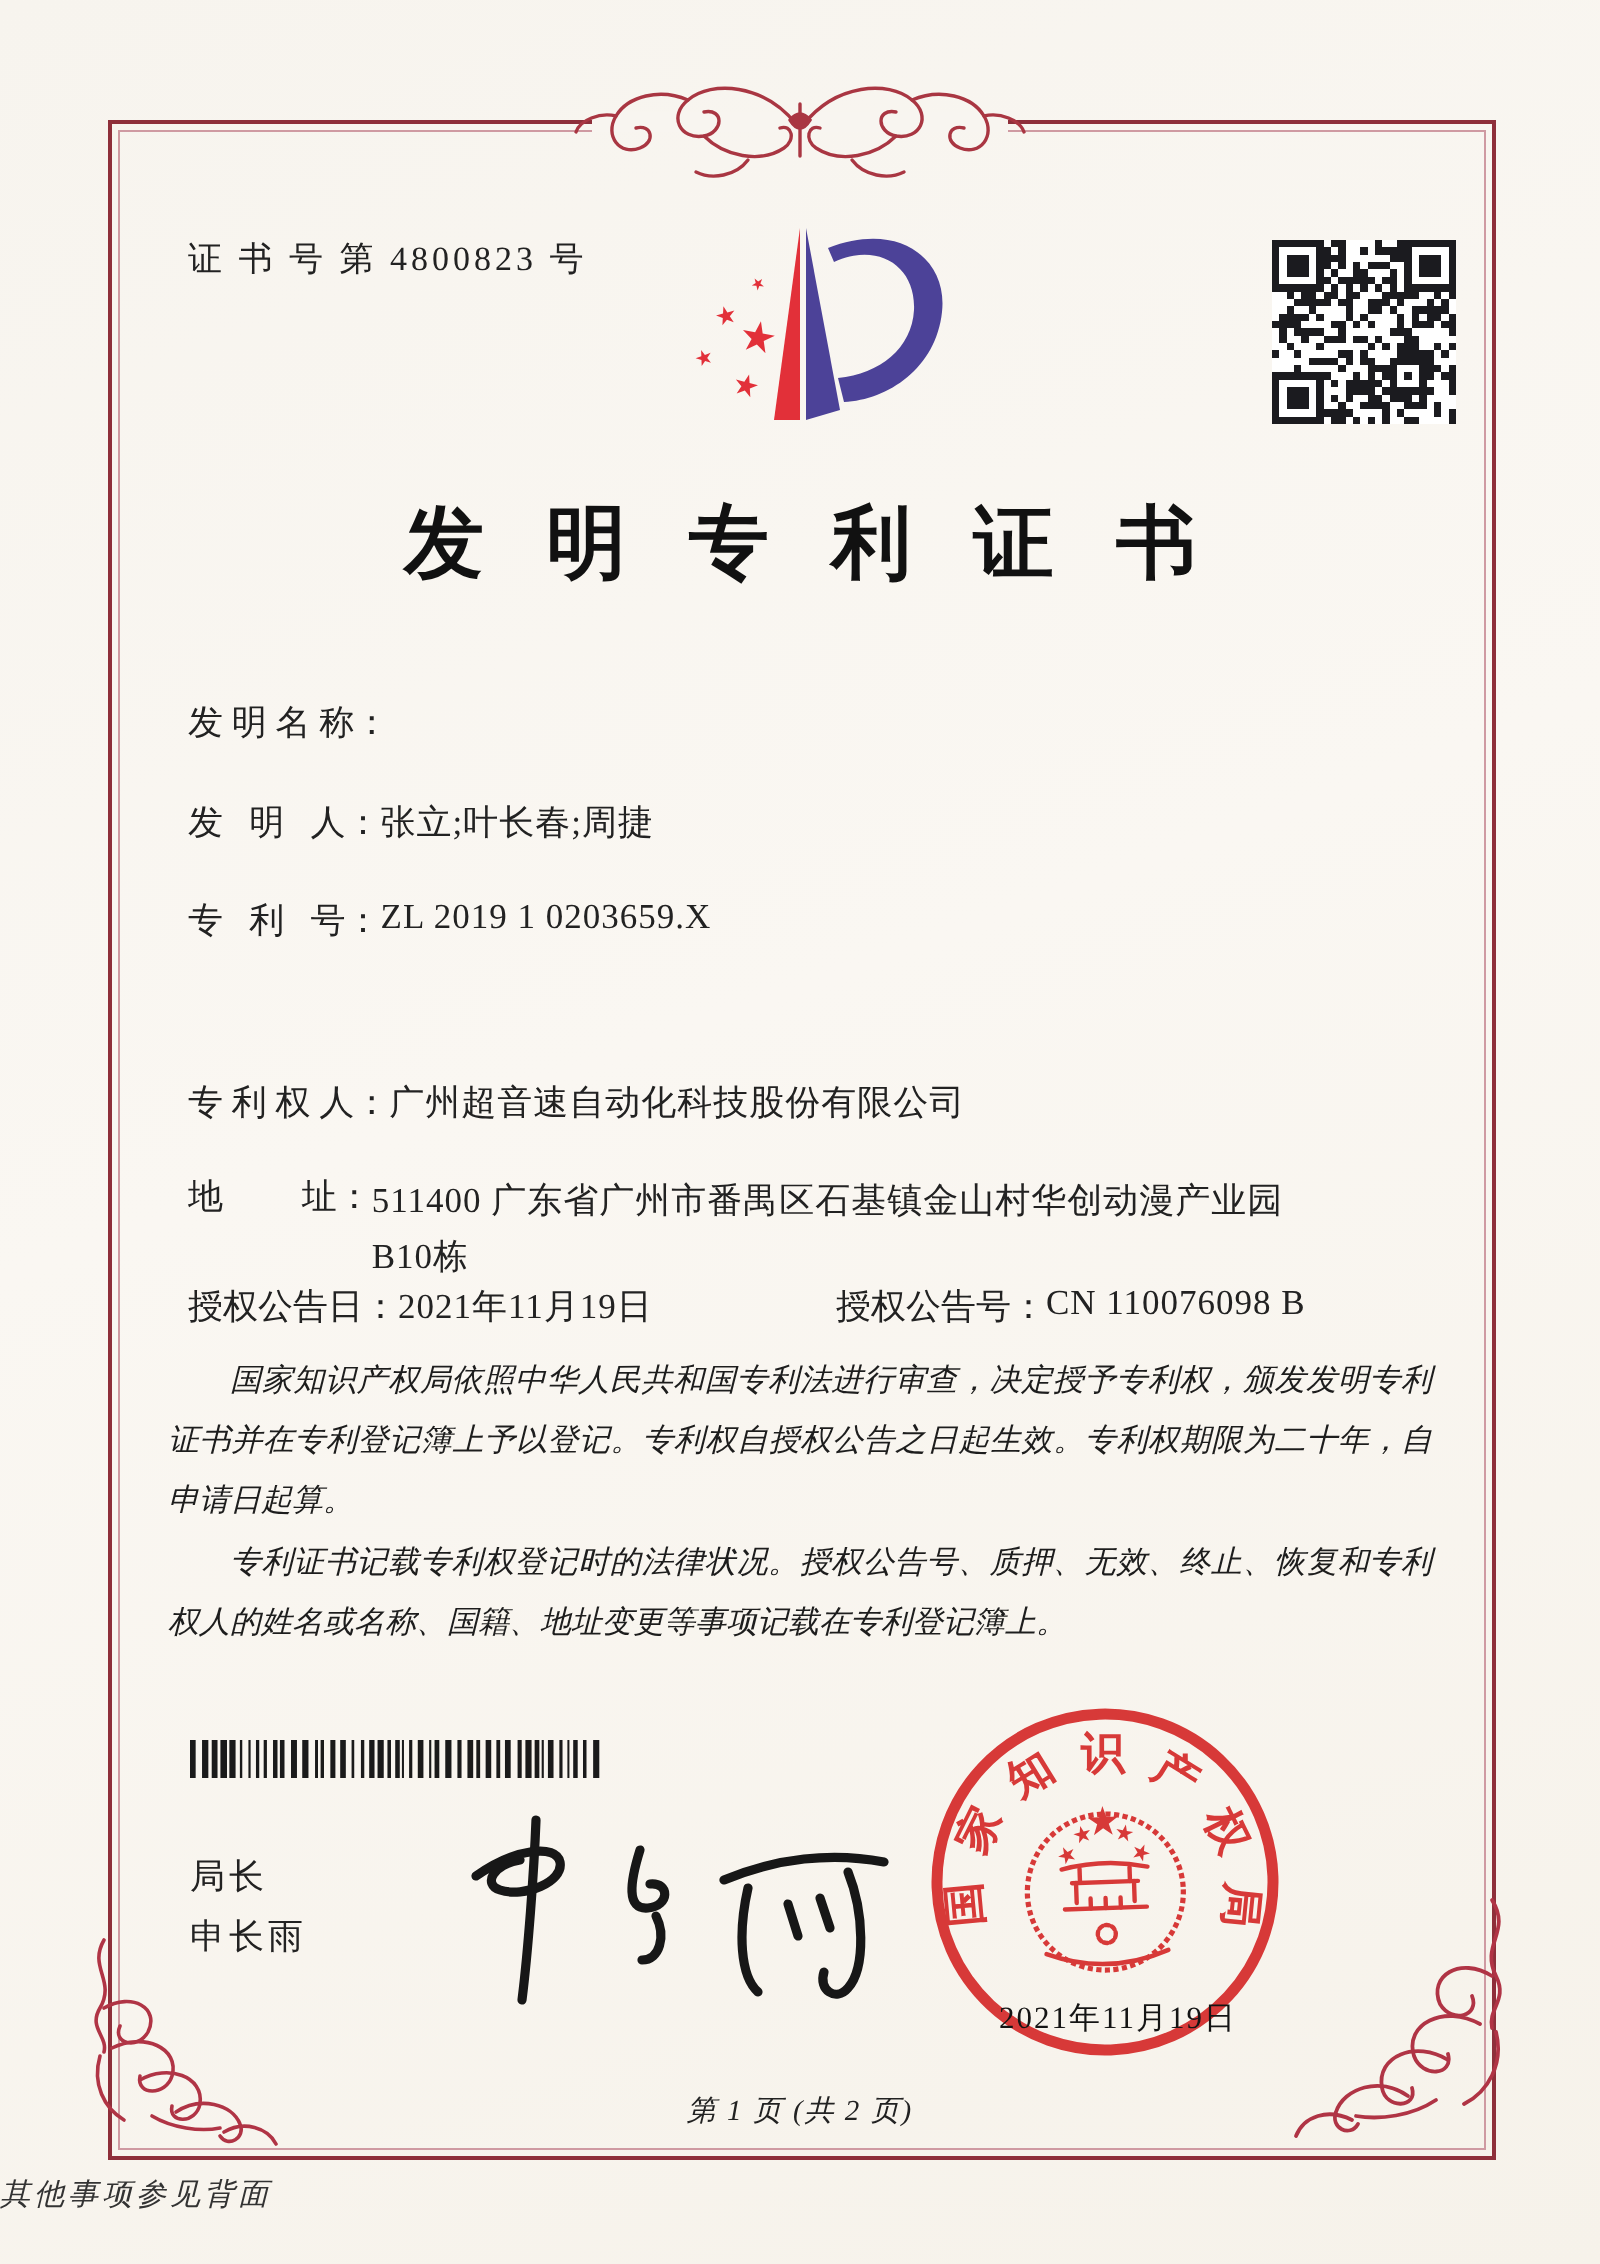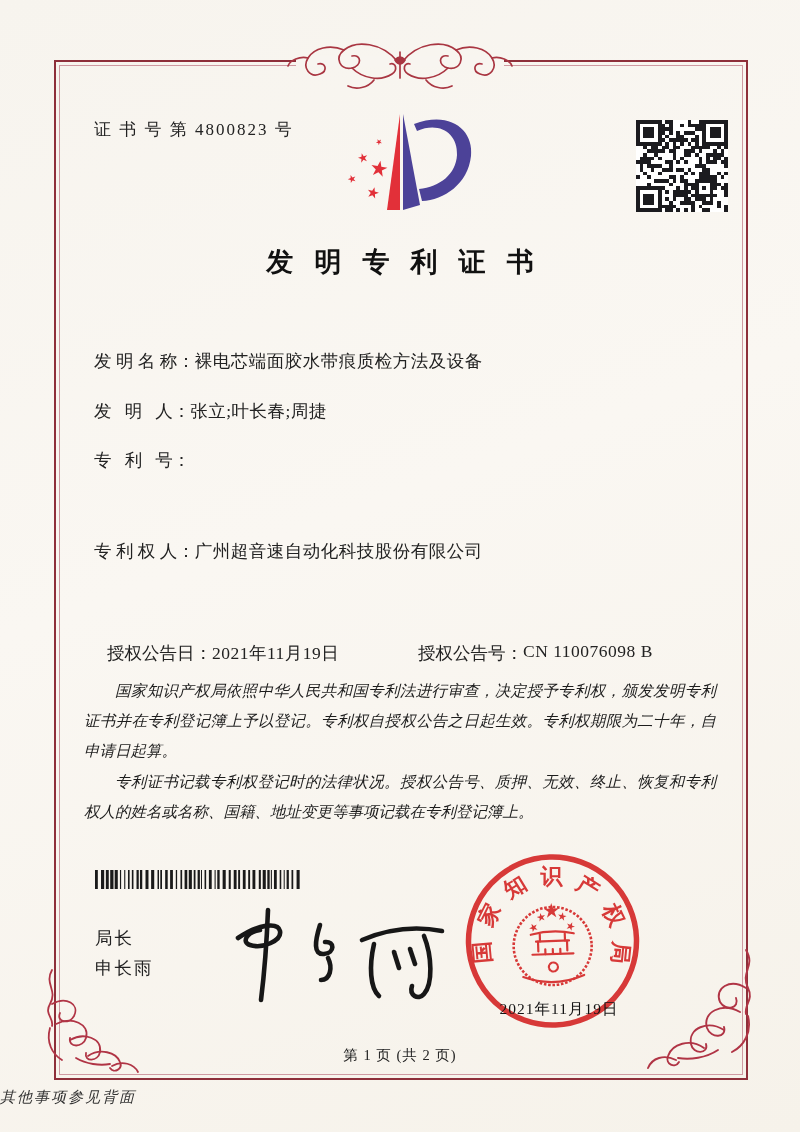--- a/index.html
+++ b/index.html
@@ -4,36 +4,36 @@
 <style>
   html,body{margin:0;padding:0;background:#e9e6e0;}
   .page{
     position:relative;width:800px;height:1132px;margin:0 auto;
     background:linear-gradient(160deg,#f7f4ee 0%,#faf7f2 45%,#f6f2ea 100%);
     font-family:"Liberation Serif","DejaVu Serif",serif;color:#222;overflow:hidden;
   }
   .frame{position:absolute;left:54px;top:60px;width:690px;height:1016px;border:2.5px solid #8e2f3a;}
   .frame-inner{position:absolute;left:3px;top:3px;right:3px;bottom:3px;border:1px solid #cf9aa2;}
   .cert-no{position:absolute;left:94px;top:118px;font-size:17px;letter-spacing:2px;white-space:pre;}
-  .title{position:absolute;left:0;top:244px;width:800px;text-align:center;font-size:27px;font-weight:bold;
+  .title{position:absolute;left:0;top:244px;width:800px;text-align:center;font-size:40px;font-weight:bold;
          letter-spacing:0.78em;text-indent:0.78em;color:#111;}
   .row{position:absolute;left:94px;width:646px;font-size:17.5px;display:flex;}
   .flabel{white-space:pre;flex:0 0 auto;}
   .fvalue{white-space:pre-wrap;letter-spacing:0.5px;}
   .addr .fvalue{max-width:470px;line-height:1.6;}
   .grant{display:block;}
   .grant .pair{position:absolute;top:0;display:flex;}
   .grant .pair.g2{left:324px;}
   .paras{position:absolute;left:84px;top:676px;width:636px;font-size:15.5px;line-height:1.92;
          font-style:italic;text-align:justify;color:#1d1d1d;}
   .paras p{margin:0 4px 2px 0;text-indent:2em;}
   .signer{position:absolute;left:95px;font-size:17.5px;letter-spacing:2px;}
   .seal-date{position:absolute;left:474px;top:999px;width:170px;text-align:center;font-size:15.5px;
              letter-spacing:1px;color:#141414;}
-  .page-num{position:absolute;left:0;top:1046px;width:800px;text-align:center;font-size:14.5px;letter-spacing:1px;}
+  .page-num{position:absolute;left:0;top:1046px;width:800px;text-align:center;font-size:14.5px;letter-spacing:1px;font-style:italic;}
   .back-note{position:absolute;left:0;top:1088px;width:800px;text-align:left;font-size:15px;
              font-style:italic;letter-spacing:2px;color:#333;}
   svg{display:block;}
   .abs{position:absolute;}
 </style>
 </head>
 <body>
 
 <div class="page">
 
@@ -433,35 +433,39 @@
       <rect x="15" y="24" width="1" height="1" fill="#1b1b1f"></rect>
       <rect x="18" y="24" width="1" height="1" fill="#1b1b1f"></rect>
       <rect x="19" y="24" width="1" height="1" fill="#1b1b1f"></rect>
       <rect x="24" y="24" width="1" height="1" fill="#1b1b1f"></rect>
     </svg>
 
   <div class="title">发明专利证书</div>
 
   <div class="row" style="top:349px">
     <span class="flabel">发 明 名 称：</span>
-    <span class="fvalue">裸电芯端面胶水带痕质检方法及设备</span>
   </div>
   <div class="row" style="top:399px">
     <span class="flabel">发   明   人：</span>
     <span class="fvalue">张立;叶长春;周捷</span>
   </div>
   <div class="row" style="top:448px">
     <span class="flabel">专   利   号：</span>
+    <span class="fvalue">ZL 2019 1 0203659.X</span>
   </div>
   <div class="row" style="top:539px">
     <span class="flabel">专 利 权 人：</span>
     <span class="fvalue">广州超音速自动化科技股份有限公司</span>
   </div>
+  <div class="row addr" style="top:586px">
+    <span class="flabel">地         址：</span>
+    <span class="fvalue">511400 广东省广州市番禺区石基镇金山村华创动漫产业园B10栋</span>
+  </div>
   <div class="row grant" style="top:641px;height:24px">
-    <span class="pair" style="left:13px">
+    <span class="pair" style="left:0">
       <span class="flabel">授权公告日：</span>
       <span class="fvalue">2021年11月19日</span>
     </span>
     <span class="pair g2">
       <span class="flabel">授权公告号：</span>
       <span class="fvalue">CN 110076098 B</span>
     </span>
   </div>
 
   <div class="paras">

